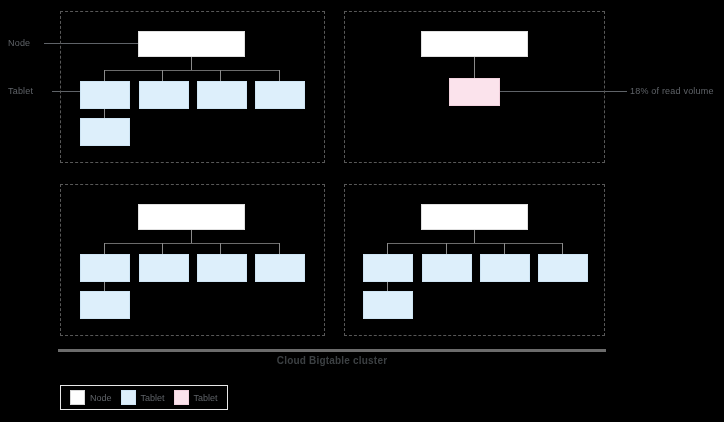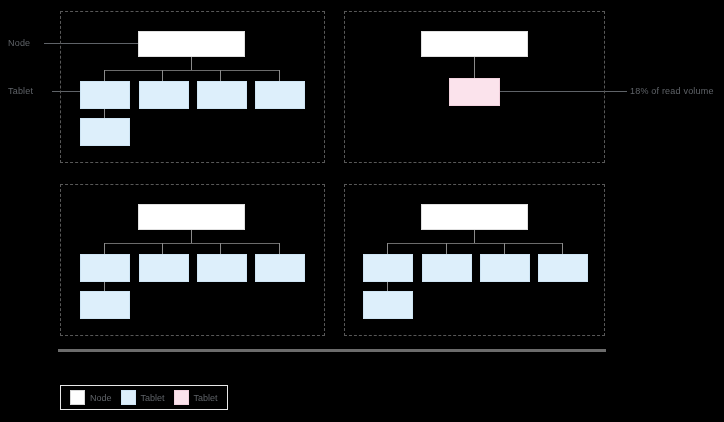--- a/index.html
+++ b/index.html
@@ -202,20 +202,21 @@
 
   <div class="box box-tablet" style="left:363px; top:254px; width:50px; height:28px;"></div>
   <div class="box box-tablet" style="left:422px; top:254px; width:50px; height:28px;"></div>
   <div class="box box-tablet" style="left:480px; top:254px; width:50px; height:28px;"></div>
   <div class="box box-tablet" style="left:538px; top:254px; width:50px; height:28px;"></div>
 
   <div class="stroke stroke-v stroke-thin" style="left:387px; top:282px; height:11px;"></div>
   <div class="box box-tablet" style="left:363px; top:291px; width:50px; height:28px;"></div>
 
   <div class="cluster-rule"></div>
+  <div class="cluster-caption">Cloud Bigtable cluster</div>
 
   <div class="legend">
     <div class="legend-item">
       <span class="legend-swatch" style="background:#ffffff;"></span>
       <span class="legend-text">Node</span>
     </div>
     <div class="legend-item">
       <span class="legend-swatch" style="background:#ddeffb; border-color:#cfe5f4;"></span>
       <span class="legend-text">Tablet</span>
     </div>

